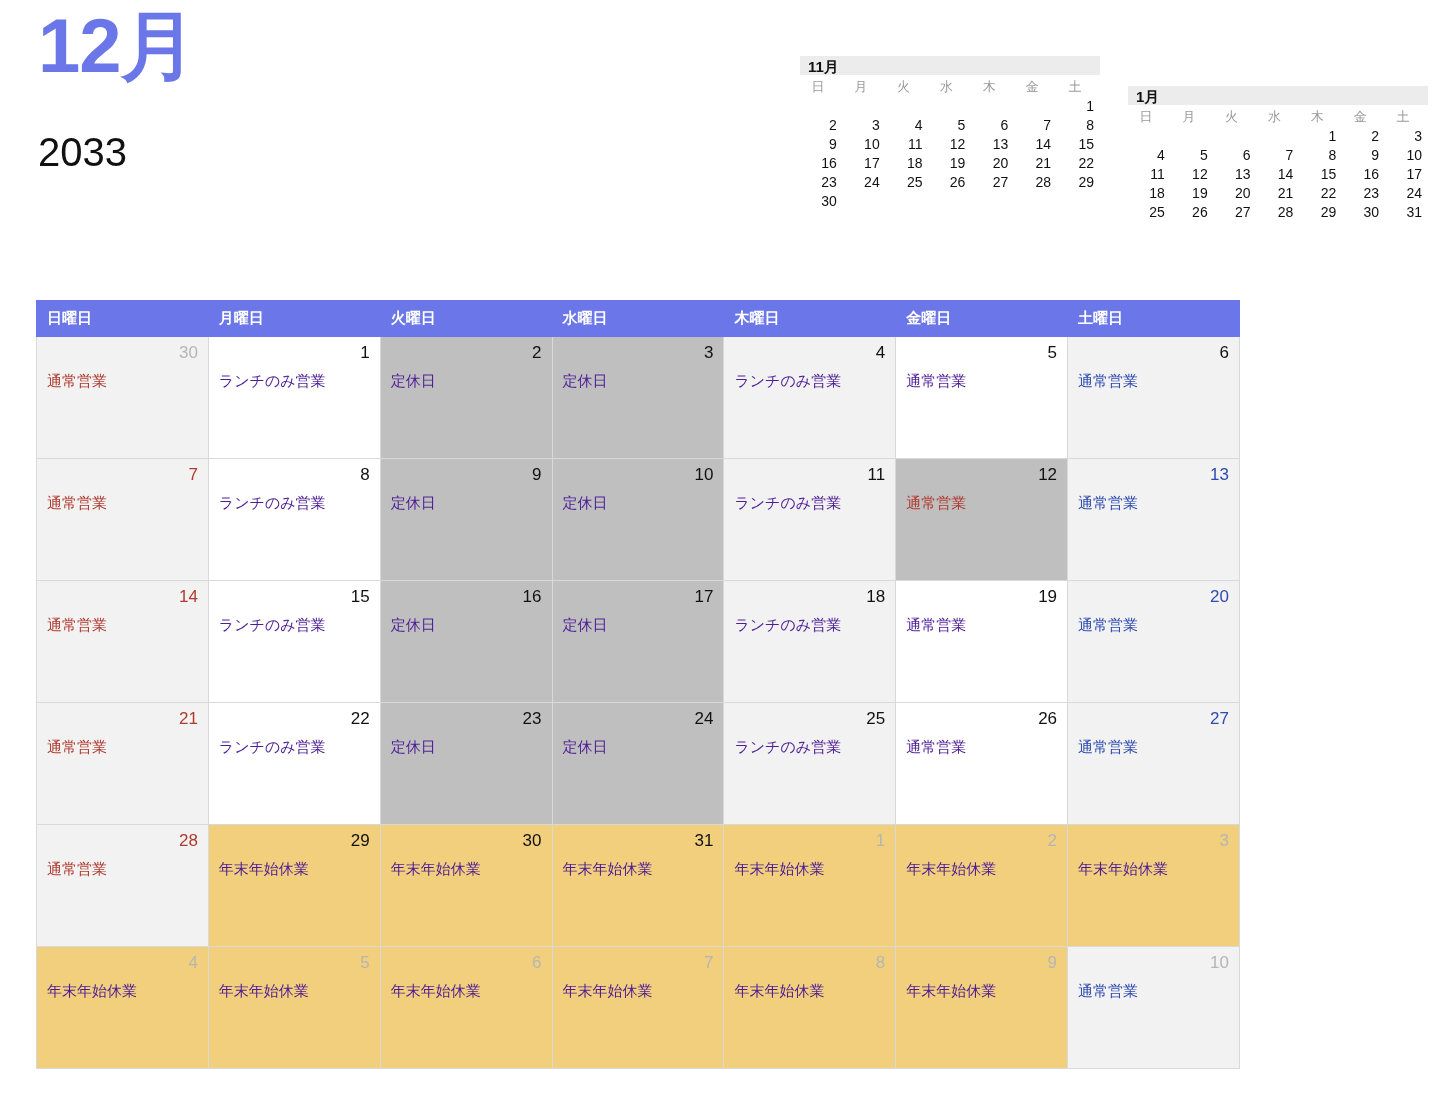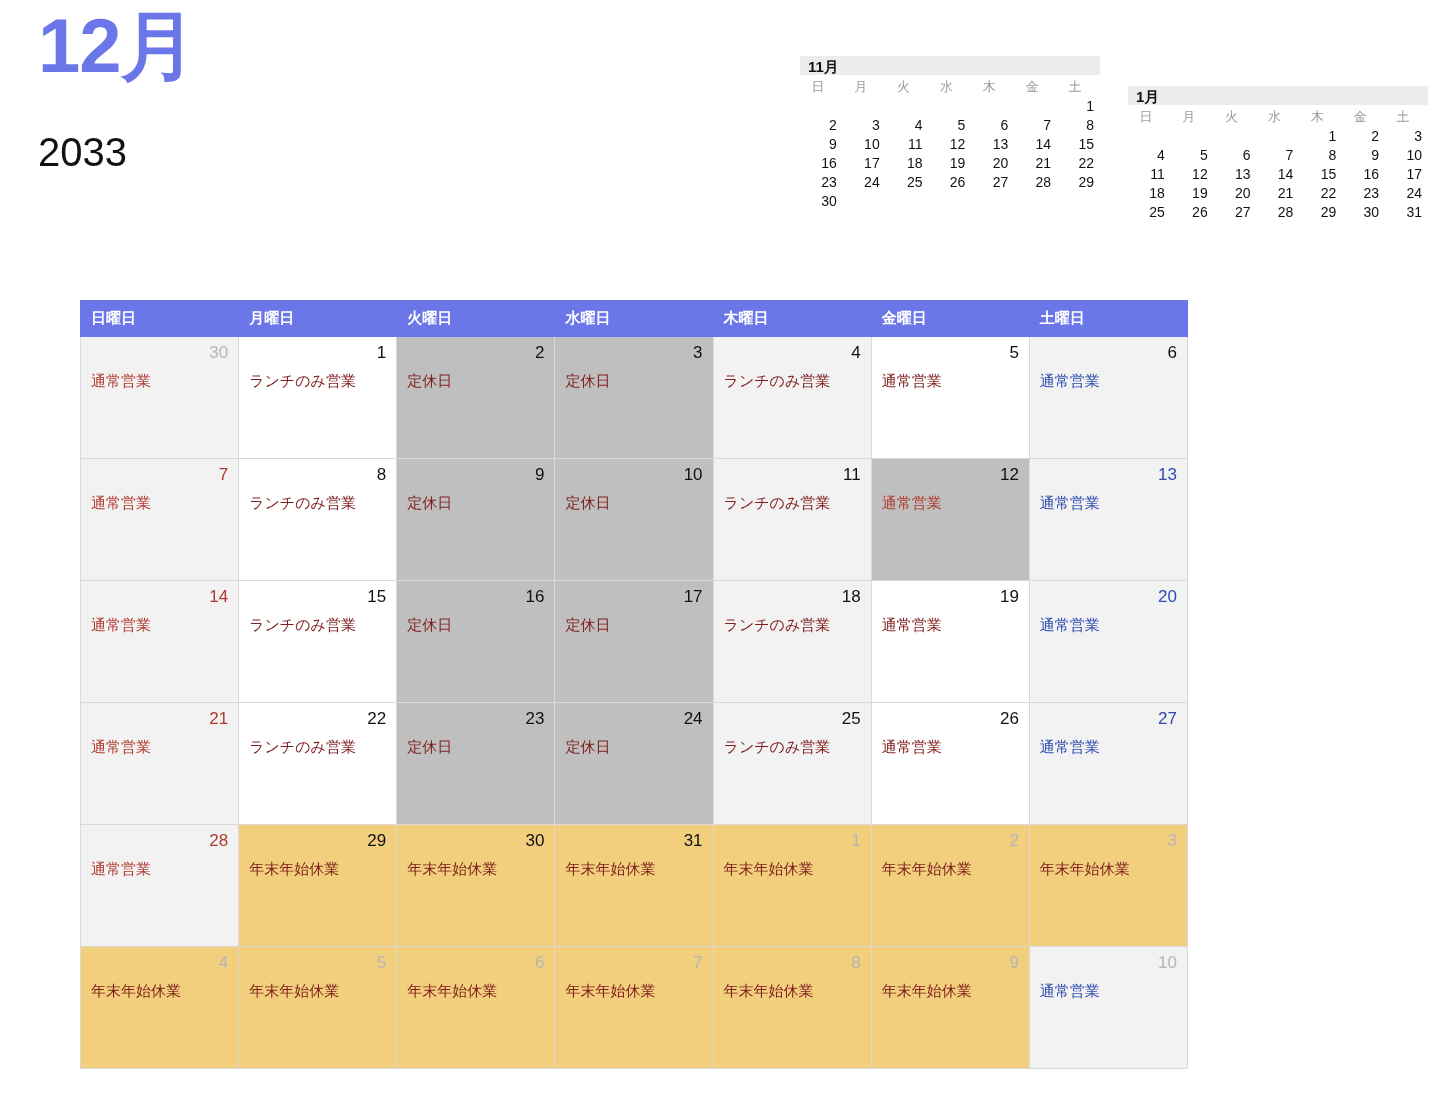--- a/index.html
+++ b/index.html
@@ -84,24 +84,23 @@
     height: 17px;
     line-height: 17px;
   }
   .mini td.empty { color: transparent; }
 
   
   .cal {
     position: absolute;
     left: 36px;
     top: 300px;
-    width: 1108px;
+    width: 1204px;
     border-collapse: collapse;
     table-layout: fixed;
-    margin-left: 44px;
   }
   .cal th {
     background: #6b77e8;
     color: #ffffff;
     font-size: 15px;
     font-weight: bold;
     text-align: left;
     padding: 8px 10px;
     border: 1px solid #6b77e8;
     height: 22px;
@@ -124,21 +123,21 @@
     color: #111111;
   }
   .daynum.sun { color: #b03a2e; }
   .daynum.sat { color: #2e4bb0; }
   .daynum.out { color: #b5b5b5; }
 
   .evt {
     font-size: 15px;
     padding: 8px 10px 0 10px;
     line-height: 20px;
-    color: #7f1d1d;
+    color: #4c1d95;
   }
   .evt.red { color: #b03a2e; }
   .evt.blue { color: #2e4bb0; }
 
   
   td.tint-grey   { background: #f2f2f2; }
   td.tint-closed { background: #bfbfbf; }
   td.tint-holiday{ background: #f2cf7c; }
   td.tint-plain  { background: #ffffff; }
 </style>

